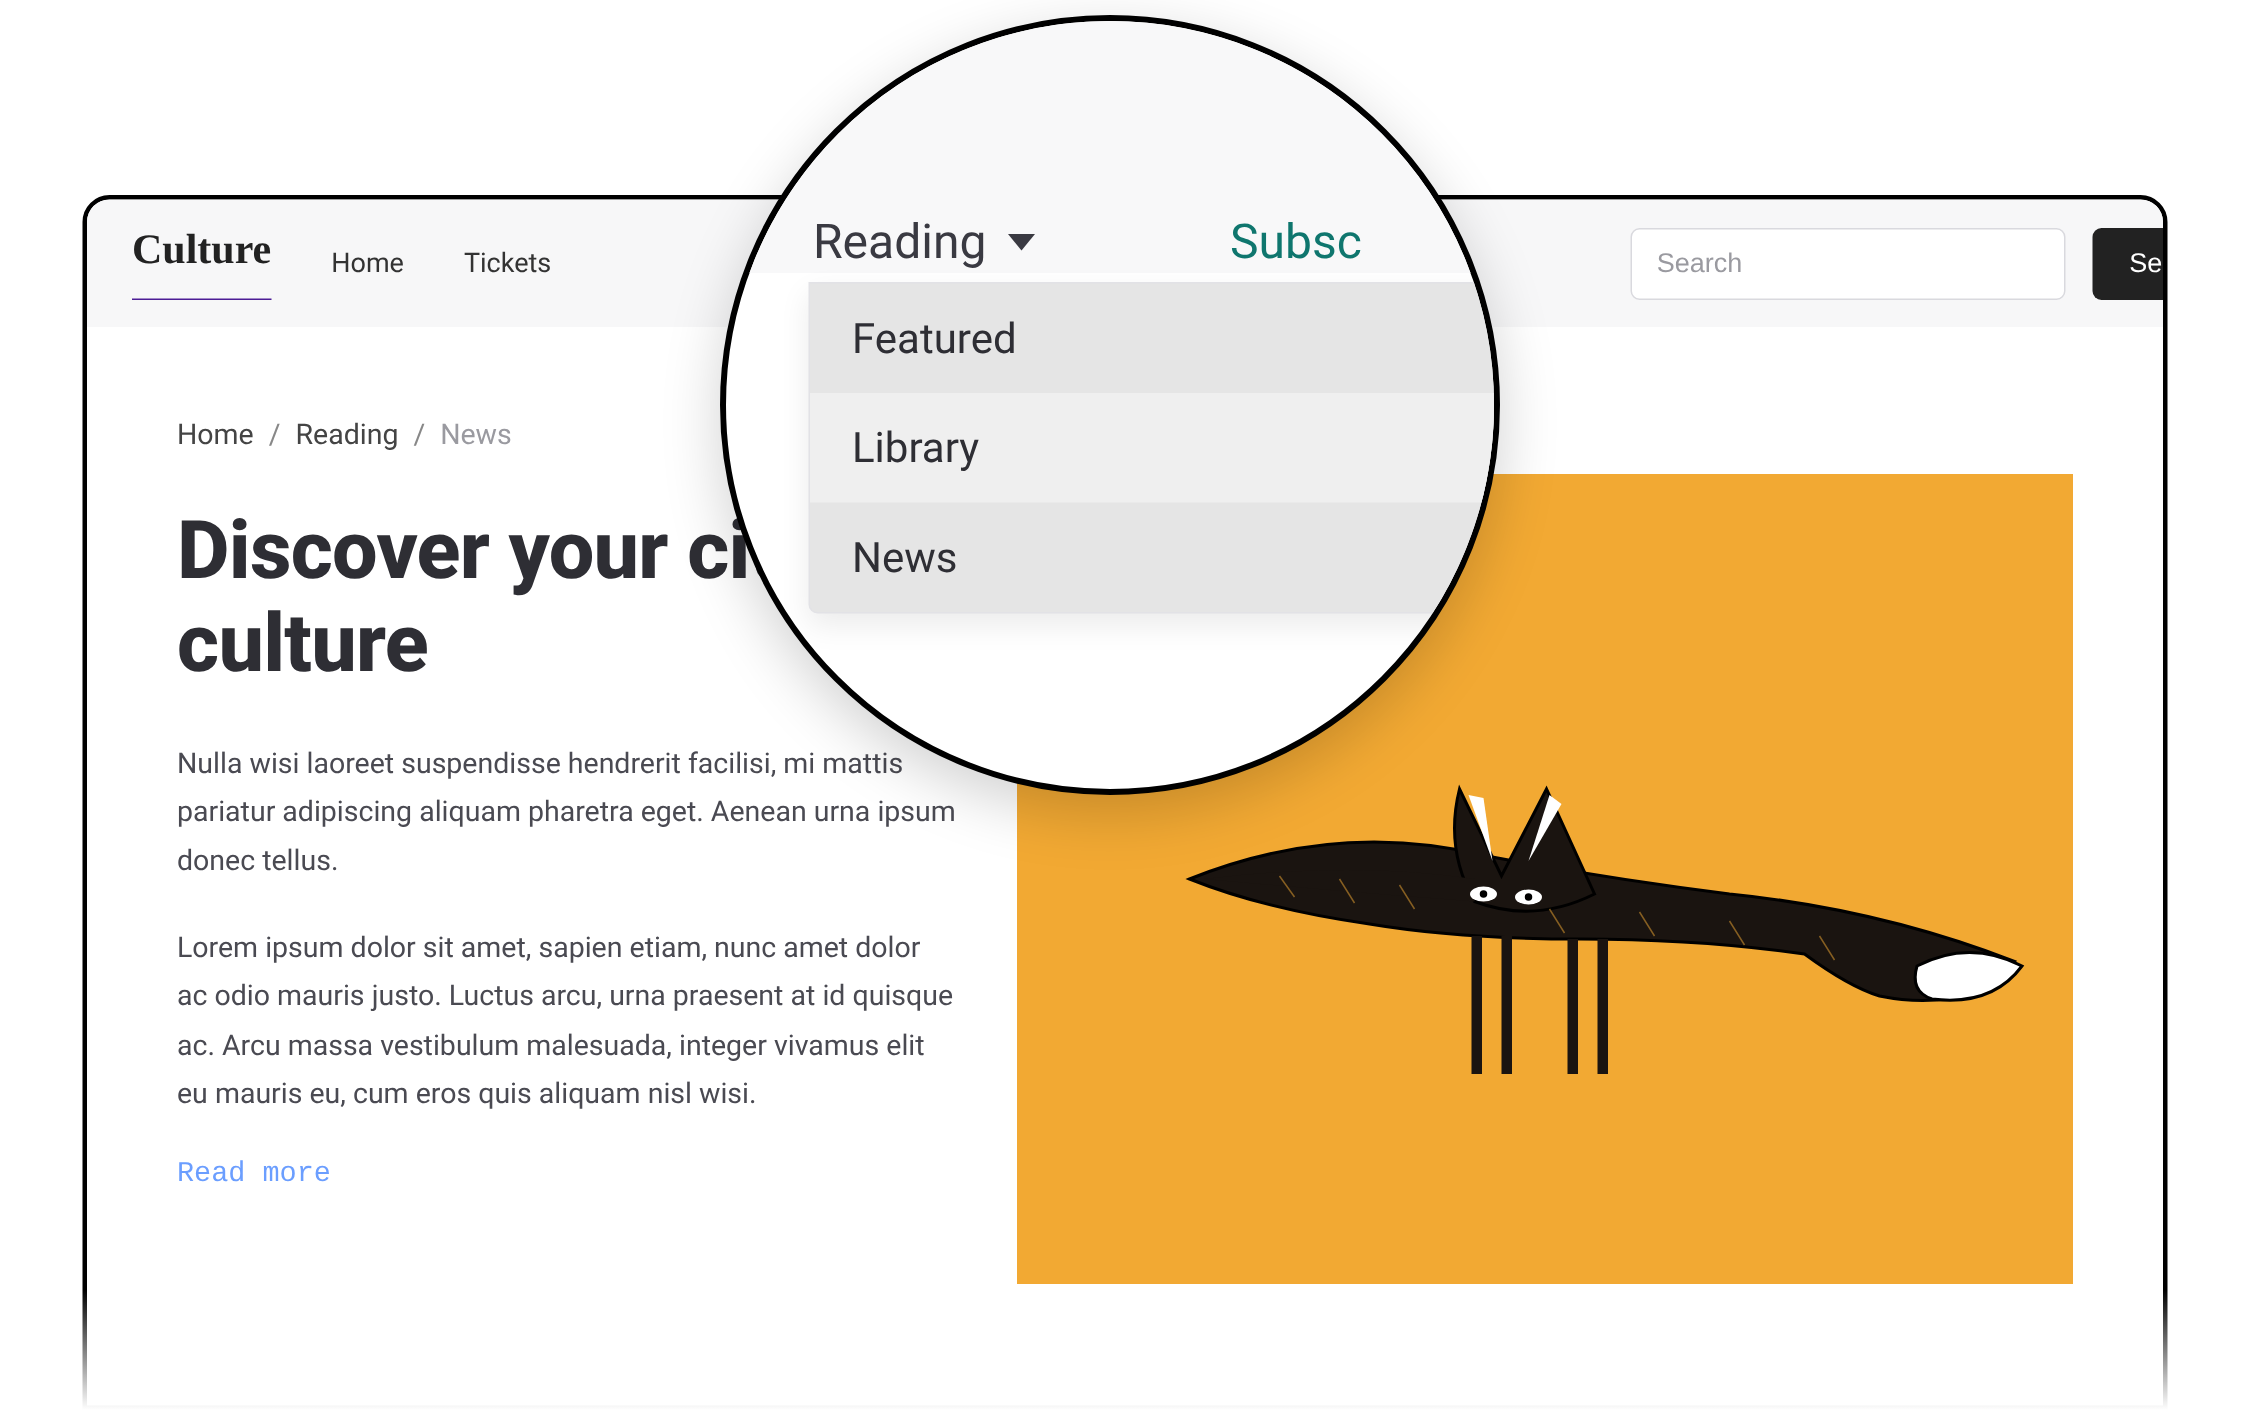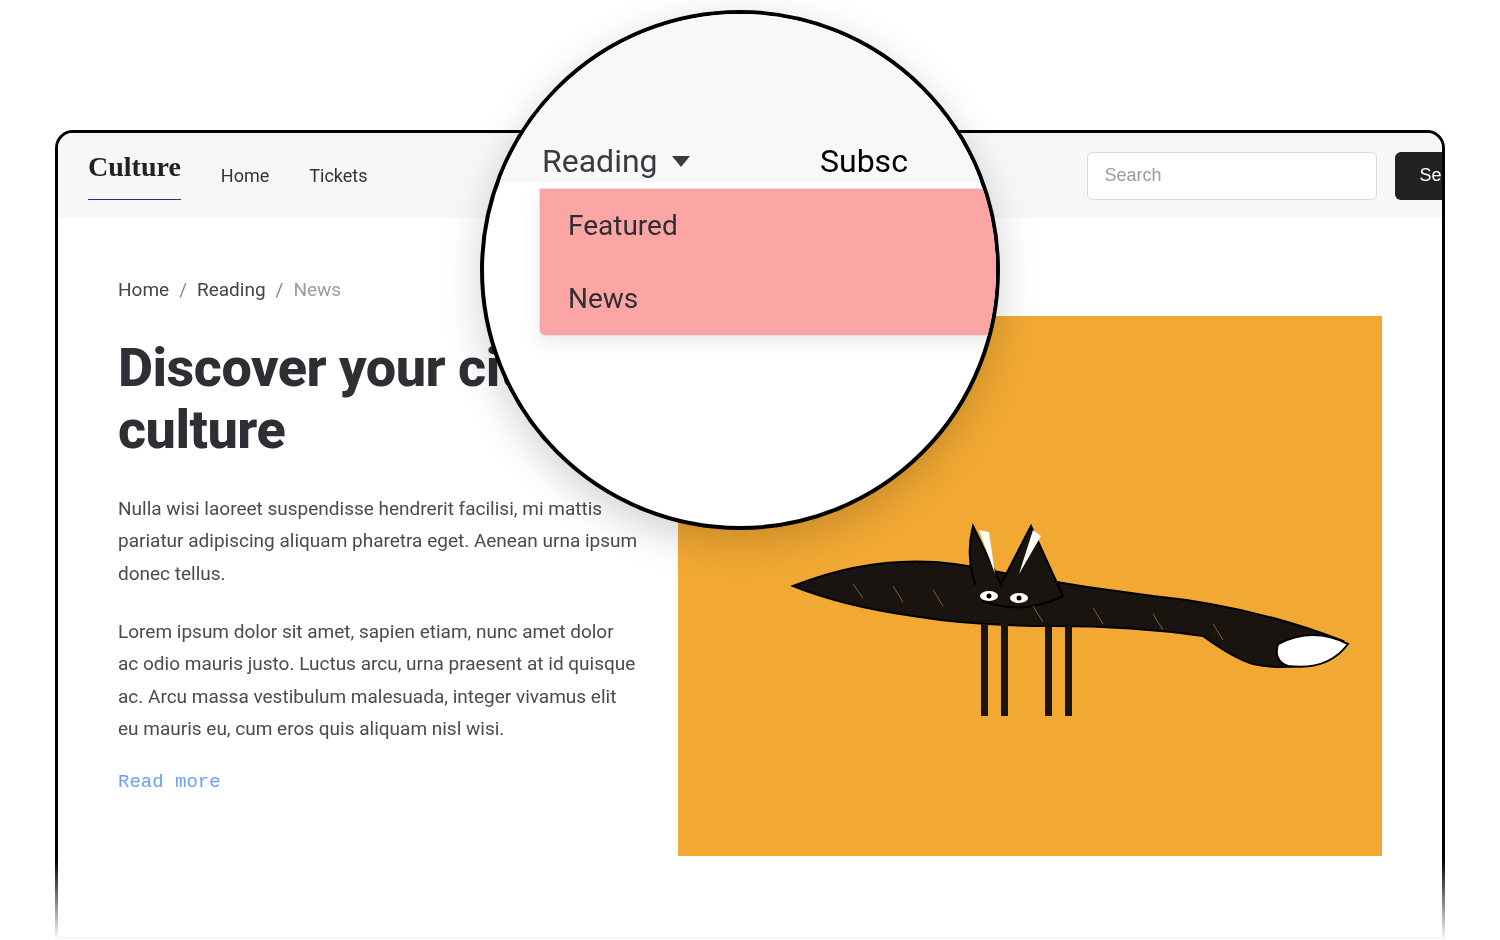--- a/index.html
+++ b/index.html
@@ -163,28 +163,28 @@
       width: 0; height: 0;
       border-left: 9px solid transparent;
       border-right: 9px solid transparent;
       border-top: 11px solid #3a3a42;
     }
     .mag-subscribe {
       position: absolute;
       top: 128px;
       left: 336px;
       font-size: 32px;
-      color: #000000;
+      color: #0f766e;
     }
     .dropdown {
       position: absolute;
       top: 174px;
       left: 55px;
       width: 476px;
-      background: #fca5a5;
+      background: #e5e5e5;
       border: 1px solid #e2e2e6;
       border-radius: 0 0 6px 6px;
       box-shadow: 0 8px 20px rgba(0,0,0,0.08);
       overflow: hidden;
     }
     .dropdown-item {
       padding: 20px 28px;
       font-size: 28px;
       color: #2e2e34;
       cursor: pointer;
@@ -272,18 +272,19 @@
 <div class="magnifier">
   <div class="mag-inner">
     <div class="mag-header"></div>
     <div class="mag-reading">
       <span>Reading</span>
       <span class="caret-down"></span>
     </div>
     <div class="mag-subscribe">Subsc</div>
     <div class="dropdown">
       <div class="dropdown-item">Featured</div>
+      <div class="dropdown-item hover">Library</div>
       <div class="dropdown-item">News</div>
     </div>
   </div>
 </div>
 
 <div class="fade-bottom"></div>
 
 </body></html>

